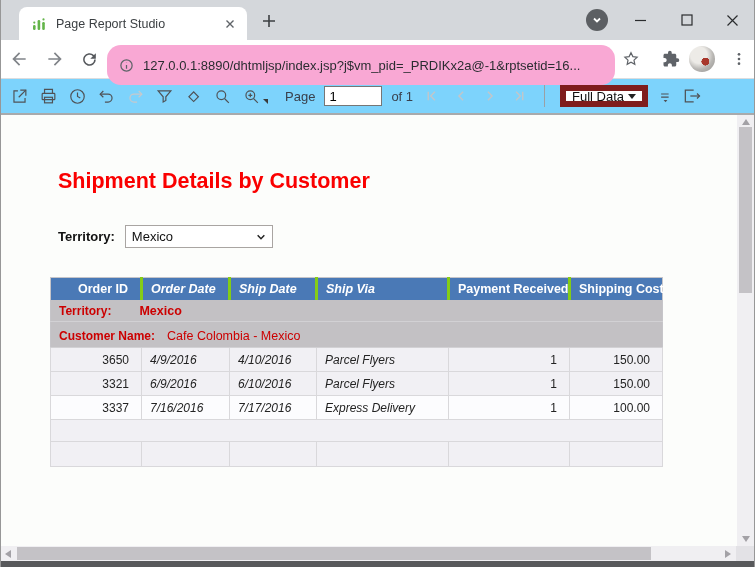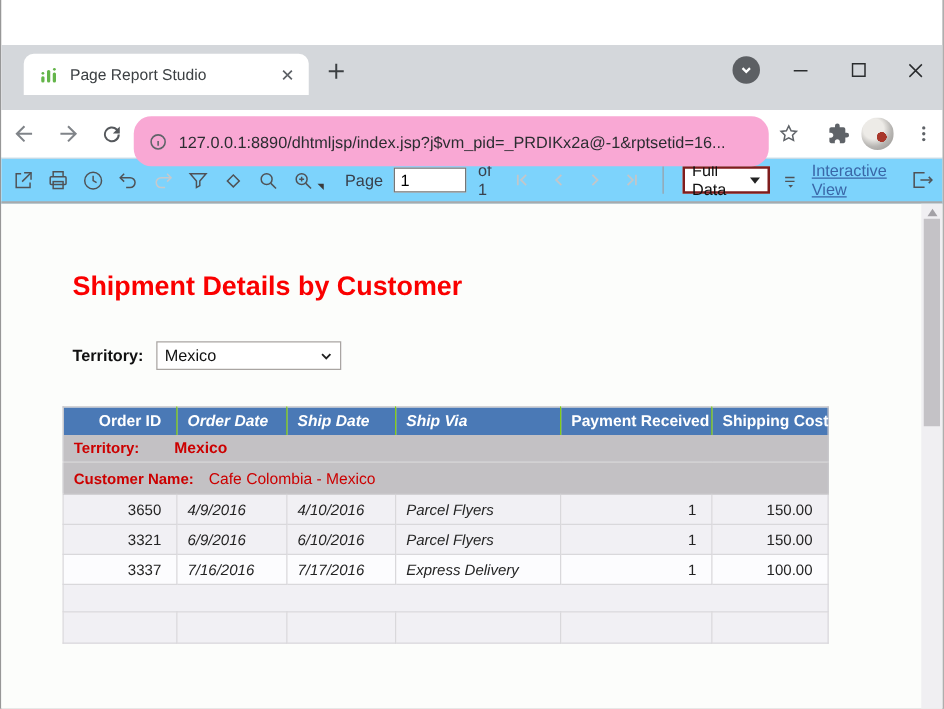--- a/index.html
+++ b/index.html
@@ -3,21 +3,21 @@
 <meta charset="utf-8">
 <style>
   * { margin:0; padding:0; box-sizing:border-box; }
   body { font-family:"Liberation Sans", sans-serif; background:#666; }
   svg { display:block; }
 
   .window { width:755px; height:567px; position:relative; background:#fff; overflow:hidden;
             border-left:1px solid #979797; border-right:1px solid #979797; }
 
   
-  .tabstrip { height:52px; background:#D4D7DB; position:relative;margin-top:36px; }
+  .tabstrip { height:40px; background:#D4D7DB; position:relative; }
   .tab { position:absolute; left:18px; top:7px; width:228px; height:33px; background:#fff;
          border-radius:8px 8px 0 0; display:flex; align-items:center; padding:0 10px 0 12px; }
   .tab-title { font-size:12.5px; color:#3C4043; flex:1; margin-left:9px; white-space:nowrap; overflow:hidden; }
   .icon-btn { display:flex; align-items:center; justify-content:center; }
   .newtab { position:absolute; left:258px; top:11px; width:20px; height:20px; }
   .mediabtn { position:absolute; left:585px; top:9px; width:22px; height:22px; border-radius:50%;
               background:#5C5F63; display:flex; align-items:center; justify-content:center; }
   .wctl { position:absolute; top:6px; width:30px; height:28px; display:flex; align-items:center; justify-content:center; }
   .wctl.min { left:624px; } .wctl.max { left:671px; } .wctl.cls { left:716px; }
 
@@ -37,41 +37,41 @@
   .tbtn { width:20px; height:20px; color:#4F5256; }
   .tbtn.disabled { color:#C7C9CC; }
   .caret-dd { width:0; height:0; border-left:5px solid transparent; border-top:5px solid #3A3A3A;
               margin:10px 0 0 -7px; }
   .pg-label, .pg-of { font-size:13px; color:#39404C; }
   .pg-label { margin-left:8px; }
   .pg-input { width:58px; height:20px; border:1px solid #767676; font-size:13px; padding:0 4px;
               font-family:"Liberation Sans",sans-serif; }
   .navbtn { width:20px; height:20px; color:#C3C6C9; }
   .tsep { width:1px; height:22px; background:#9AA0A5; margin:0 6px; }
-  .fake-select { height:22px; background:#fff; border:2px solid #7f1d1d; display:flex; align-items:center;
+  .fake-select { height:22px; background:#fff; border:6px solid #7f1d1d; display:flex; align-items:center;
                  font-size:13px; color:#111; padding:0 6px; }
   .fake-select .dn { width:0; height:0; border-left:4px solid transparent; border-right:4px solid transparent;
                      border-top:5px solid #222; margin-left:auto; }
   .mode-select { width:88px; }
   .ivlink { margin-left:auto; font-size:13px; color:var(--link_blue,#3A67A8); text-decoration:underline; }
 
   
   .content { height:431px; background:#FCFDFB; position:relative; }
   .report-title { position:absolute; left:57px; top:54px; font-size:21.5px; font-weight:bold;
                   color:var(--title_red,#FA0000); }
   .territory-row { position:absolute; left:57px; top:110px; display:flex; align-items:center; gap:10px; }
   .territory-label { font-size:13px; font-weight:bold; color:#111; }
   .territory-select { width:148px; height:23px; border:1px solid #A9A5A2; }
   .territory-select .dn { border:none; width:10px; height:10px; margin-left:auto; }
 
   
   table.report { position:absolute; left:49px; top:162px; width:612px; border-collapse:collapse;
                  table-layout:fixed; border:1px solid #C6C5C9; }
   table.report th { background:var(--table_header_bg,#4A79B6); color:#fff; font-weight:bold; font-size:12.5px;
-                    height:22px; padding:0 8px; border-right:1px solid #84cc16; white-space:nowrap; }
+                    height:22px; padding:0 8px; border-right:3px solid #84cc16; white-space:nowrap; }
   table.report th:last-child { border-right:none; }
   .a-r { text-align:right; padding-right:12px !important; }
   .a-l { text-align:left;font-style:italic; }
   tr.group-row td { background:var(--group_row_bg,#C3C1C4); padding:0 8px; border-bottom:1px solid #D2D1D4; }
   tr.group-row .g-label { font-weight:bold; font-size:12px; color:var(--group_text_red,#CC0000); }
   tr.group-row .g-value { font-size:12.5px; color:var(--group_text_red,#CC0000); }
   tr.territory-group td { height:22px;margin-left:28px; }
   tr.territory-group .g-value { font-weight:bold; margin-left:28px; }
   tr.customer-group td { height:26px; }
   tr.customer-group .g-value { margin-left:12px; }
@@ -279,21 +279,20 @@
     <div class="fake-select mode-select">
       <span>Full Data</span>
       <span class="dn"></span>
     </div>
     <span class="icon-btn tbtn" style="width:16px">
       <svg width="15" height="15" viewBox="0 0 24 24" fill="none" stroke="currentColor" stroke-width="1.8">
           <path d="M5 8h12M5 13h12"></path>
           <path d="M9 17.5h6l-3 3.5z" fill="currentColor" stroke="none"></path>
         </svg>
     </span>
-    <a class="ivlink" href="#">Interactive View</a>
     <span class="icon-btn tbtn">
       <svg width="20" height="20" viewBox="0 0 24 24" fill="none" stroke="currentColor" stroke-width="1.5">
           <path d="M14 5H4v14h10"></path>
           <path d="M10 12h11"></path>
           <path d="M18 9l3 3-3 3"></path>
         </svg>
     </span>
   </div>
 
   <div class="content">

